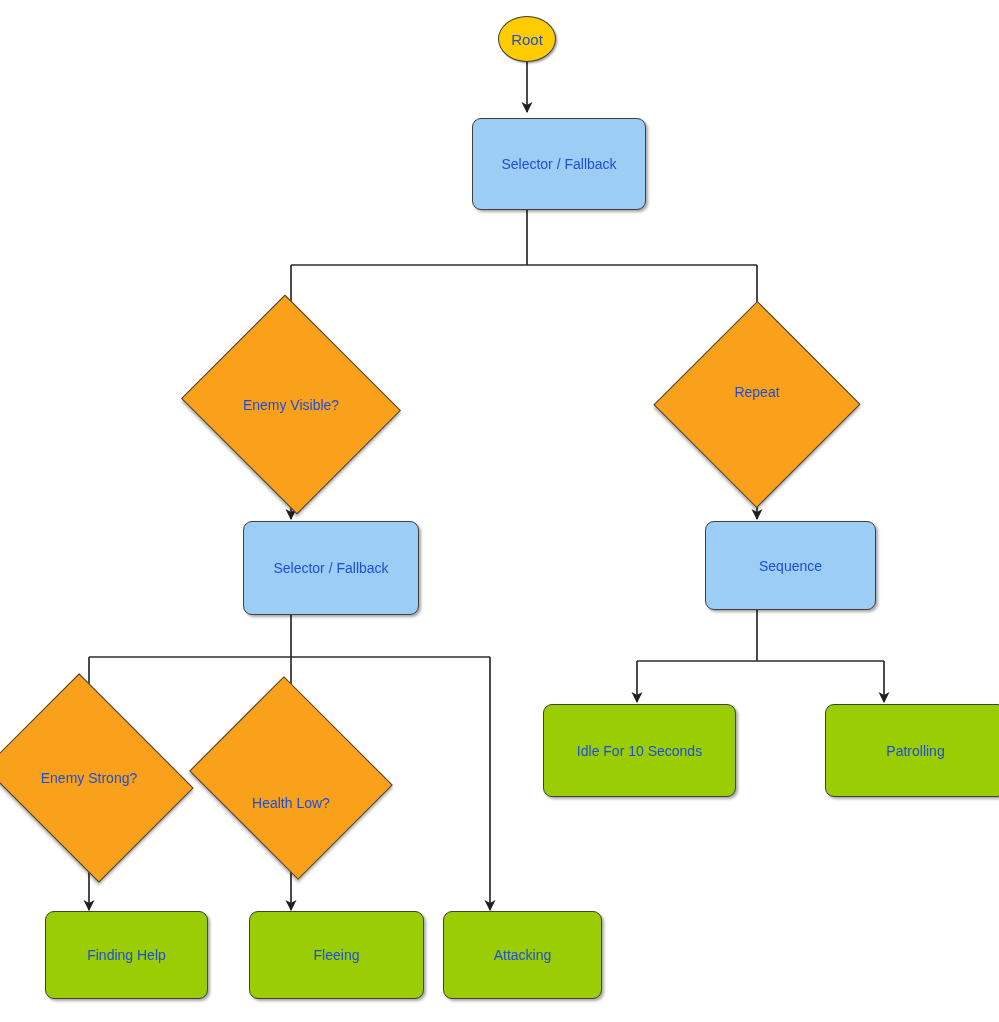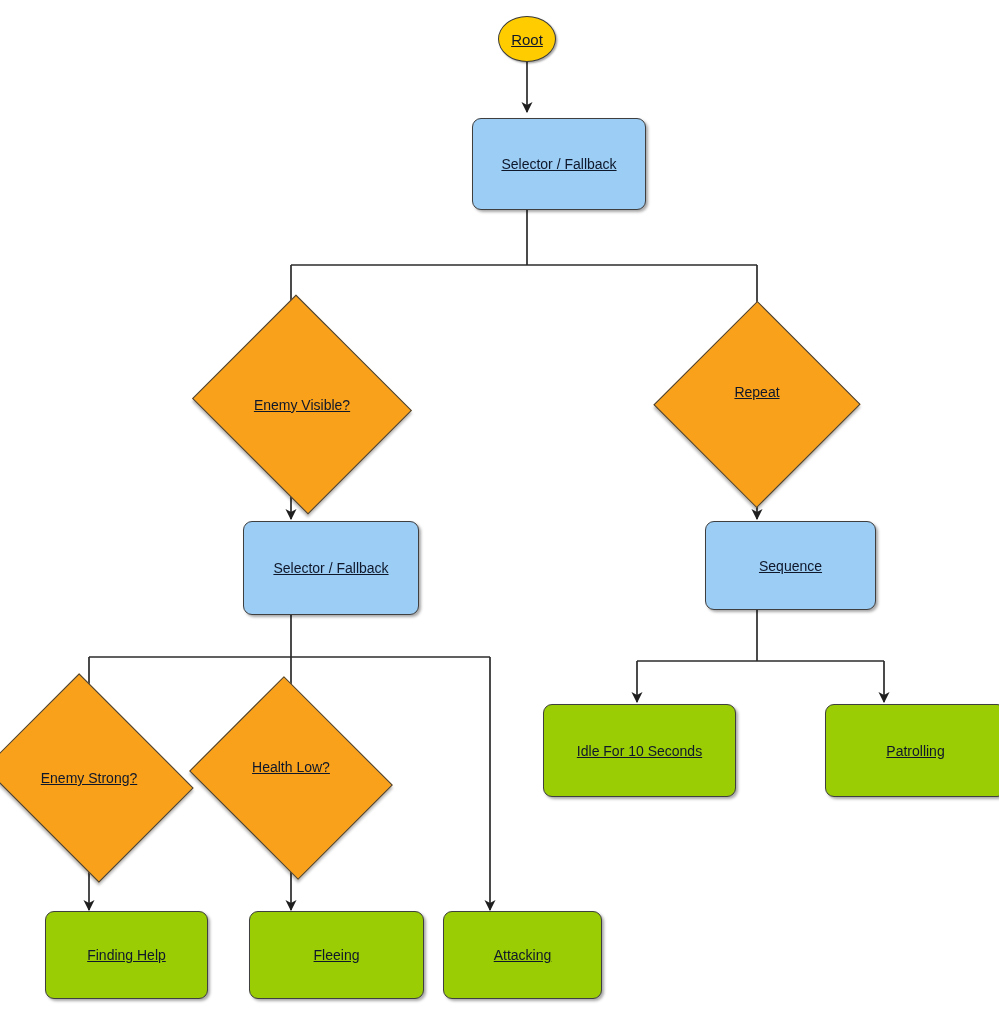--- a/index.html
+++ b/index.html
@@ -25,26 +25,25 @@
     width: 999px;
     height: 1022px;
     pointer-events: none;
   }
   .node {
     position: absolute;
     box-sizing: border-box;
     display: flex;
     align-items: center;
     justify-content: center;
-    color: #0f172a;
+    color: #1d4ed8;
     font-family: "Liberation Sans", sans-serif;
     font-size: 14px;
     line-height: 1;
     white-space: nowrap;
-    text-decoration: underline;
   }
   
   .node.circle {
     border-radius: 50%;
     background: #ffcc00;
     border: 1.6px solid #3a3a3a;
     box-shadow: 1.5px 1.5px 2px rgba(0,0,0,0.35);
   }
   .node.circle .label {
     font-size: 15px;
@@ -129,21 +128,21 @@
   </svg>
 
   <div class="node circle" style="left:498px; top:16px; width:58px; height:46px;">
     <span class="label">Root</span>
   </div>
 
   <div class="node rect" style="left:440px; top:118px; width:174px; height:92px;">
     <span class="label">Selector / Fallback</span>
   </div>
 
-  <div class="node diamond" style="left:220px; top:331px; width:164px; height:147px;">
+  <div class="node diamond" style="left:209px; top:331px; width:164px; height:147px;">
     <span class="shape"></span>
     <span class="label">Enemy Visible?</span>
   </div>
 
   <div class="node diamond" style="left:684px; top:331px; width:146px; height:147px; align-items:flex-start; padding-top:54px;">
     <span class="shape" style="top:0;"></span>
     <span class="label">Repeat</span>
   </div>
 
   <div class="node rect" style="left:211px; top:521px; width:176px; height:94px;">
@@ -152,21 +151,21 @@
 
   <div class="node rect" style="left:673px; top:521px; width:171px; height:89px;">
     <span class="label">Sequence</span>
   </div>
 
   <div class="node diamond" style="left:8px; top:711px; width:162px; height:134px;">
     <span class="shape"></span>
     <span class="label">Enemy Strong?</span>
   </div>
 
-  <div class="node diamond" style="left:214px; top:711px; width:154px; height:134px; align-items:flex-start; padding-top:49px;">
+  <div class="node diamond" style="left:214px; top:711px; width:154px; height:134px; align-items:center; padding-top:49px;">
     <span class="shape" style="top:0;"></span>
     <span class="label">Health Low?</span>
   </div>
 
   <div class="node rect action" style="left:511px; top:704px; width:193px; height:93px;">
     <span class="label">Idle For 10 Seconds</span>
   </div>
 
   <div class="node rect action" style="left:793px; top:704px; width:181px; height:93px;">
     <span class="label">Patrolling</span>

